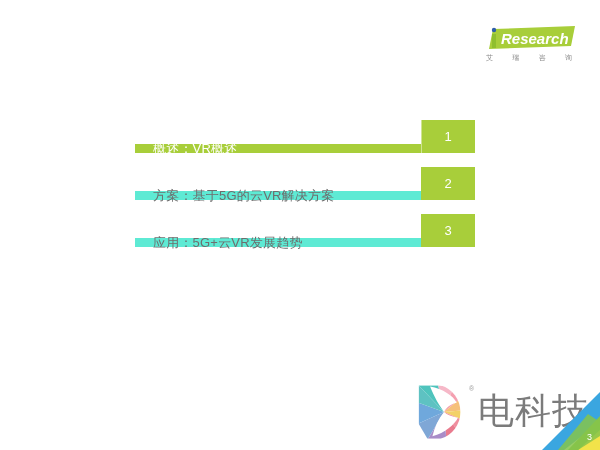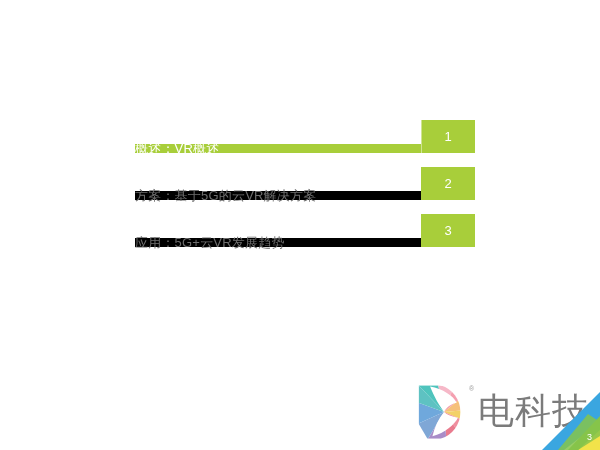--- a/index.html
+++ b/index.html
@@ -64,20 +64,21 @@
     align-items: stretch;
     height: 33px;
     margin-bottom: 14px;
   }
   .agenda-row:last-child { margin-bottom: 0; }
 
   .agenda-label {
     flex: 1 1 auto;
     display: flex;
     align-items: center;
+    padding-left: 18px;
     font-size: 13px;
     letter-spacing: 0.2px;
     white-space: nowrap;
     margin-top: 24px;
   }
   .agenda-num {
     flex: 0 0 54px;
     display: flex;
     align-items: center;
     justify-content: center;
@@ -90,21 +91,21 @@
     color: #ffffff;
   }
   .agenda-row.active .agenda-num {
     background: #a8ce3a;
     color: #ffffff;
     box-shadow: inset 1px 0 0 rgba(255,255,255,0.45);
   }
 
   
   .agenda-row.inactive .agenda-label {
-    background: #000000;
+    background: #5eead4;
     color: #6e6e6e;
   }
   .agenda-row.inactive .agenda-num {
     background: #a8ce3a;
     color: #ffffff;
   }
 
   
   .brand {
     position: absolute;
@@ -155,20 +156,40 @@
     font-size: 9px;
     color: #ffffff;
     z-index: 5;
   }
 </style>
 </head>
 <body>
 
 <div class="slide">
 
+  <div class="iresearch-logo">
+    <div class="ir-mark">
+      <svg width="92" height="26" viewBox="0 0 92 26" xmlns="http://www.w3.org/2000/svg">
+
+        <polygon points="10,3 92,0 88,20 6,23" fill="#a8ce3a"></polygon>
+
+        <text x="18" y="18" font-family="Liberation Sans, DejaVu Sans, sans-serif" font-size="15" font-weight="bold" fill="#ffffff" font-style="italic">Research</text>
+
+        <rect x="9" y="8" width="4" height="14" fill="#8fbf2e"></rect>
+
+        <circle cx="11" cy="4" r="2.2" fill="#2f5fa8"></circle>
+      </svg>
+    </div>
+    <div class="ir-sub">
+      <span>艾</span>
+      <span>瑞</span>
+      <span>咨</span>
+      <span>询</span>
+    </div>
+  </div>
 
   <div class="agenda">
 
     <div class="agenda-row active">
       <div class="agenda-label">概述：VR概述</div>
       <div class="agenda-num">1</div>
     </div>
 
     <div class="agenda-row inactive">
       <div class="agenda-label">方案：基于5G的云VR解决方案</div>

